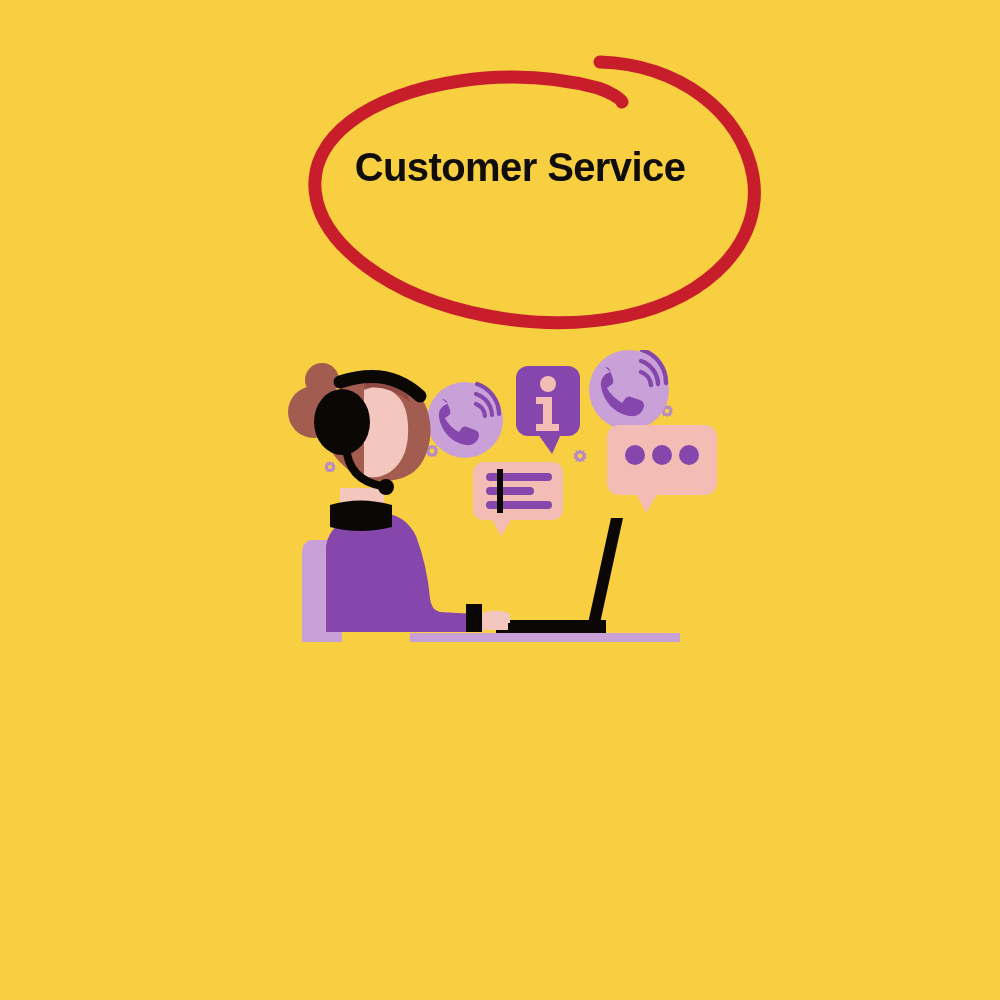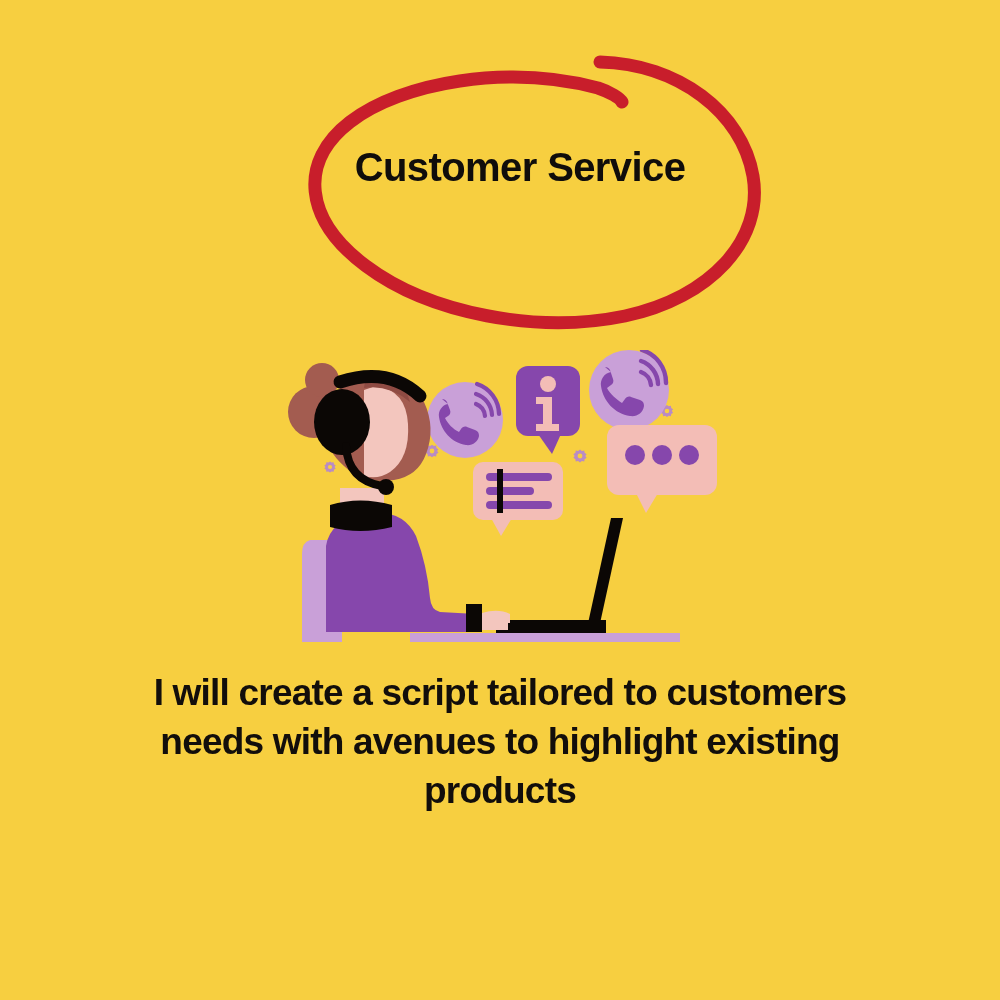--- a/index.html
+++ b/index.html
@@ -197,19 +197,14 @@
     <path d="M86 24 q36 -2 44 28 q-22 -18 -46 -14 z" fill="#8F4B43"></path>
 
     <g>
       <path d="M60 32 q48 -16 80 14" fill="none" stroke="#0B0705" stroke-width="13" stroke-linecap="round"></path>
       <ellipse cx="62" cy="72" rx="28" ry="33" fill="#0B0705"></ellipse>
       <path d="M66 96 q2 34 36 40" fill="none" stroke="#0B0705" stroke-width="8" stroke-linecap="round"></path>
       <circle cx="106" cy="137" r="8" fill="#0B0705"></circle>
     </g>
   </svg>
 
-  <div id="caption">
-    <span class="cline">I will create a script tailored to customers</span>
-    <span class="cline">needs with avenues to highlight existing</span>
-    <span class="cline">products</span>
-  </div>
 
 </div>
 
 </body></html>

